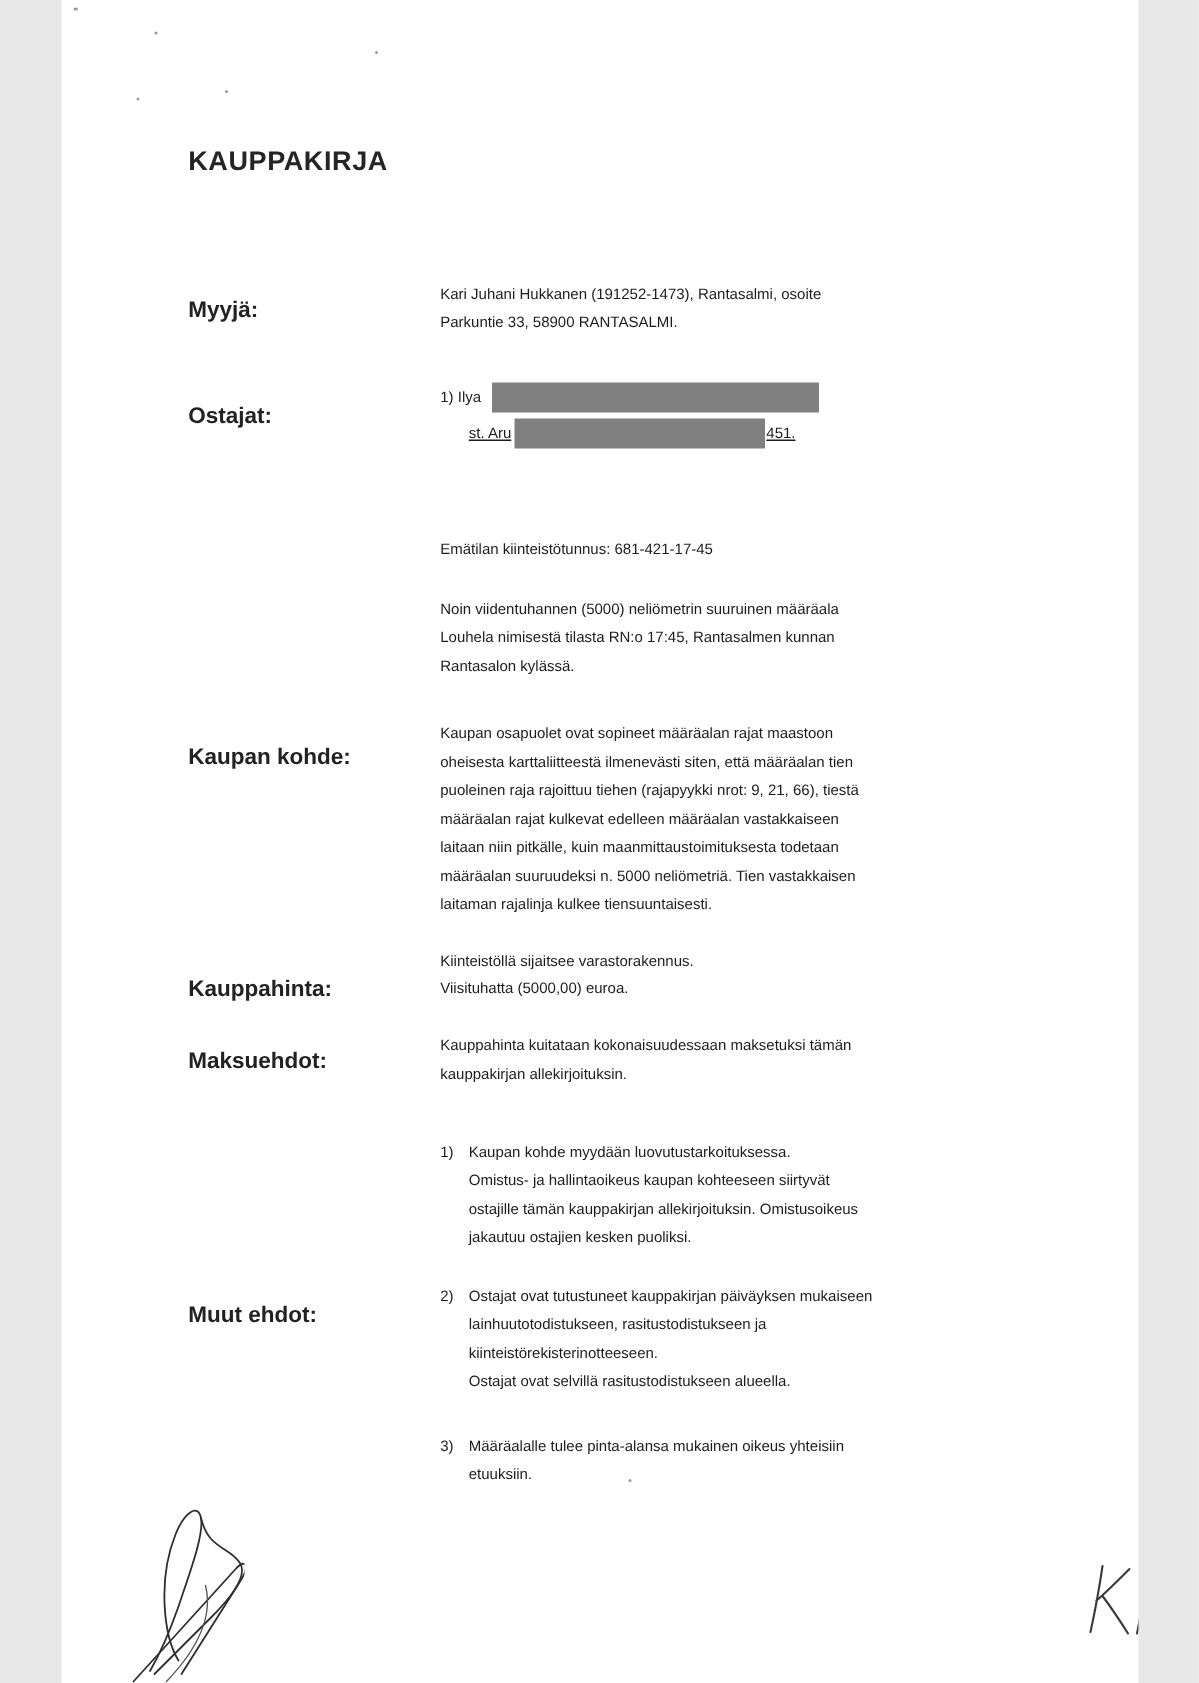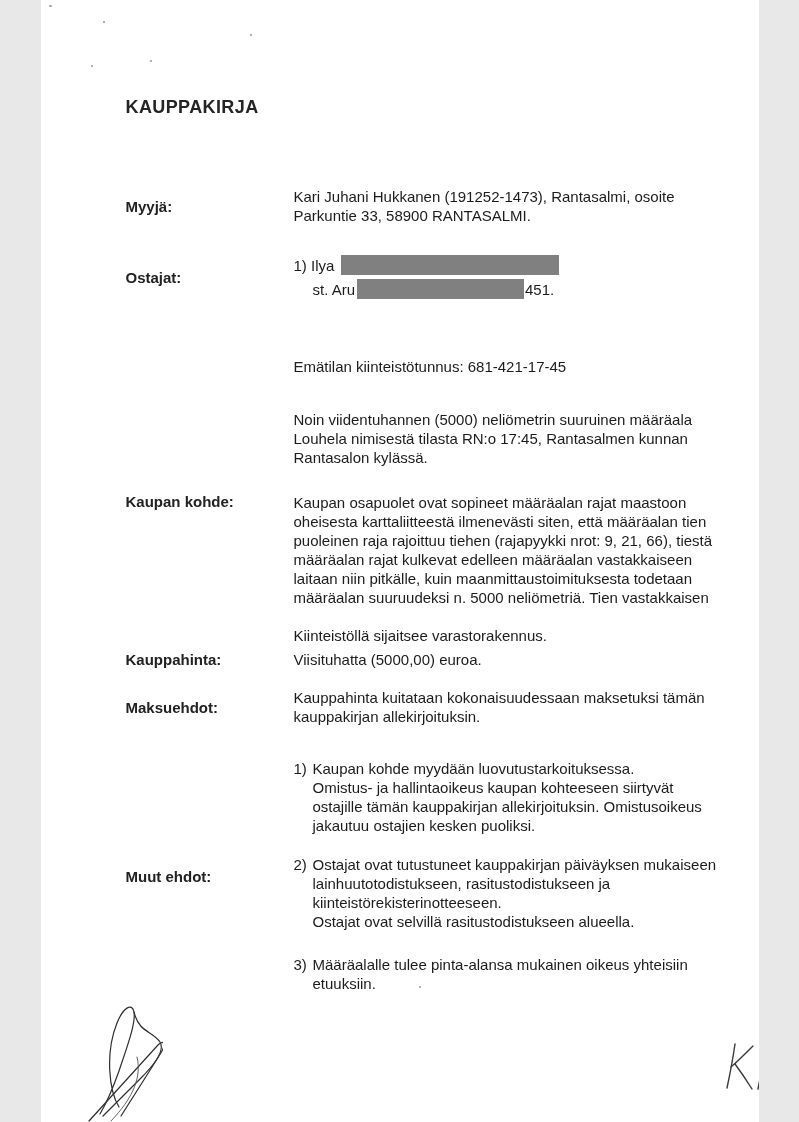--- a/index.html
+++ b/index.html
@@ -33,34 +33,34 @@
   .row-label {
     width: 168px;
     flex: 0 0 168px;
     font-size: 15px;
     font-weight: 700;
     line-height: 19px;
     color: #222;
   }
   .row-content {
     flex: 1;
-    font-size: 15px;
+    font-size: 10px;
     line-height: 19px;
   }
   .row-content .para { margin: 0; }
   .line-list div { white-space: nowrap; }
 
   
   .buyer-line {
     display: flex;
     align-items: center;
     height: 24px;
     white-space: nowrap;
   }
-  .buyer-line.indented { padding-left: 19px; }
+  .buyer-line.indented { padding-left: 19px; text-decoration: underline; }
   .redact-bar {
     display: inline-block;
     height: 20px;
     background: #808080;
   }
   .bar-1 { width: 218px; margin-left: 7px; }
   .bar-2 { width: 220px; margin-left: 8px; margin-right: 8px; }
   .bar-3 { width: 167px; margin-left: 2px; margin-right: 1px; }
 
   
@@ -105,32 +105,33 @@
         <span class="redact-bar bar-3"></span>
         <span>451.</span>
       </div>
     </div>
   </div>
 
   <div class="row" style="top:357px">
     <div class="row-label">Kaupan kohde:</div>
     <div class="row-content">
       <p class="para">Emätilan kiinteistötunnus: 681-421-17-45</p>
-      <div class="line-list" style="margin-top:34px">
+      <div class="line-list" style="margin-top:21px">
           <div>Noin viidentuhannen (5000) neliömetrin suuruinen määräala</div>
           <div>Louhela nimisestä tilasta RN:o 17:45, Rantasalmen kunnan</div>
           <div>Rantasalon kylässä.</div>
         </div>
       <div class="line-list" style="margin-top:26px">
           <div>Kaupan osapuolet ovat sopineet määräalan rajat maastoon</div>
           <div>oheisesta karttaliitteestä ilmenevästi siten, että määräalan tien</div>
           <div>puoleinen raja rajoittuu tiehen (rajapyykki nrot: 9, 21, 66), tiestä</div>
           <div>määräalan rajat kulkevat edelleen määräalan vastakkaiseen</div>
           <div>laitaan niin pitkälle, kuin maanmittaustoimituksesta todetaan</div>
           <div>määräalan suuruudeksi n. 5000 neliömetriä. Tien vastakkaisen</div>
+          <div>laitaman rajalinja kulkee tiensuuntaisesti.</div>
         </div>
       <p class="para" style="margin-top:19px">Kiinteistöllä sijaitsee varastorakennus.</p>
     </div>
   </div>
 
   <div class="row" style="top:650px">
     <div class="row-label">Kauppahinta:</div>
     <div class="row-content">Viisituhatta (5000,00) euroa.</div>
   </div>
 

